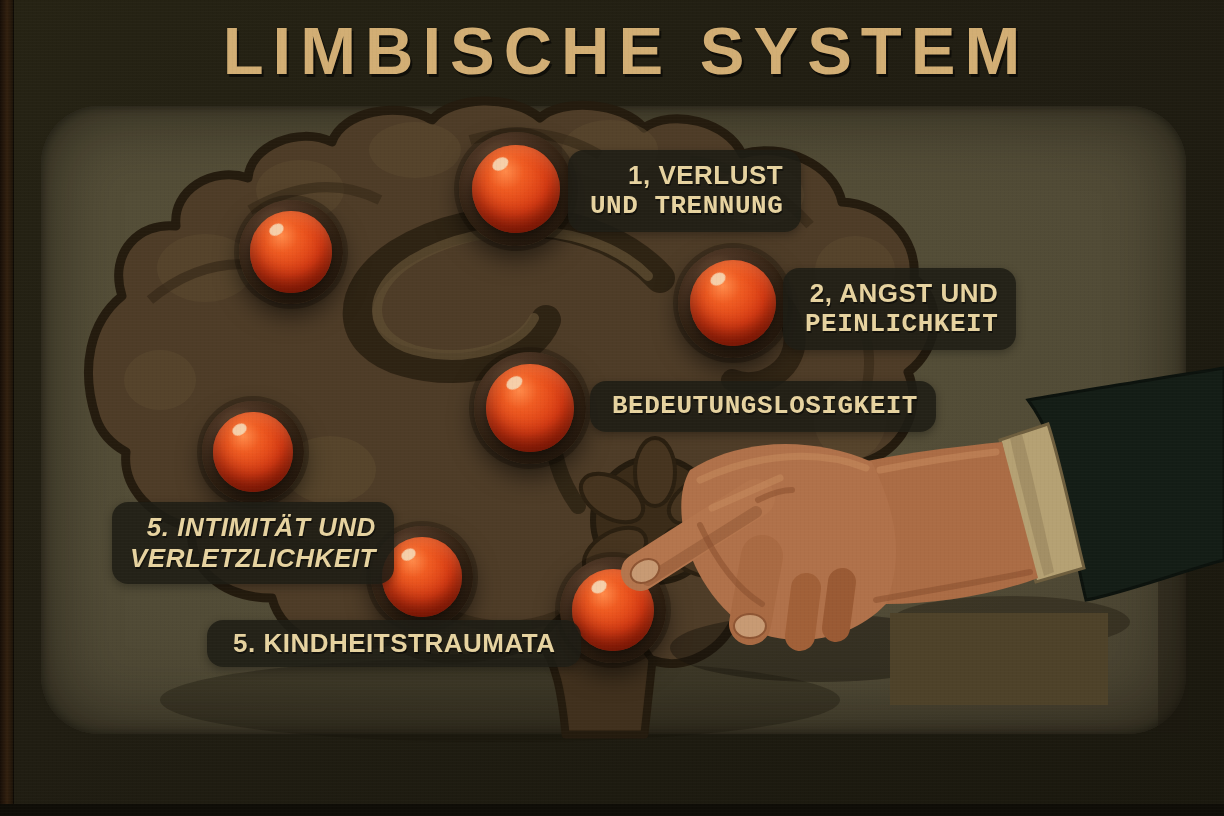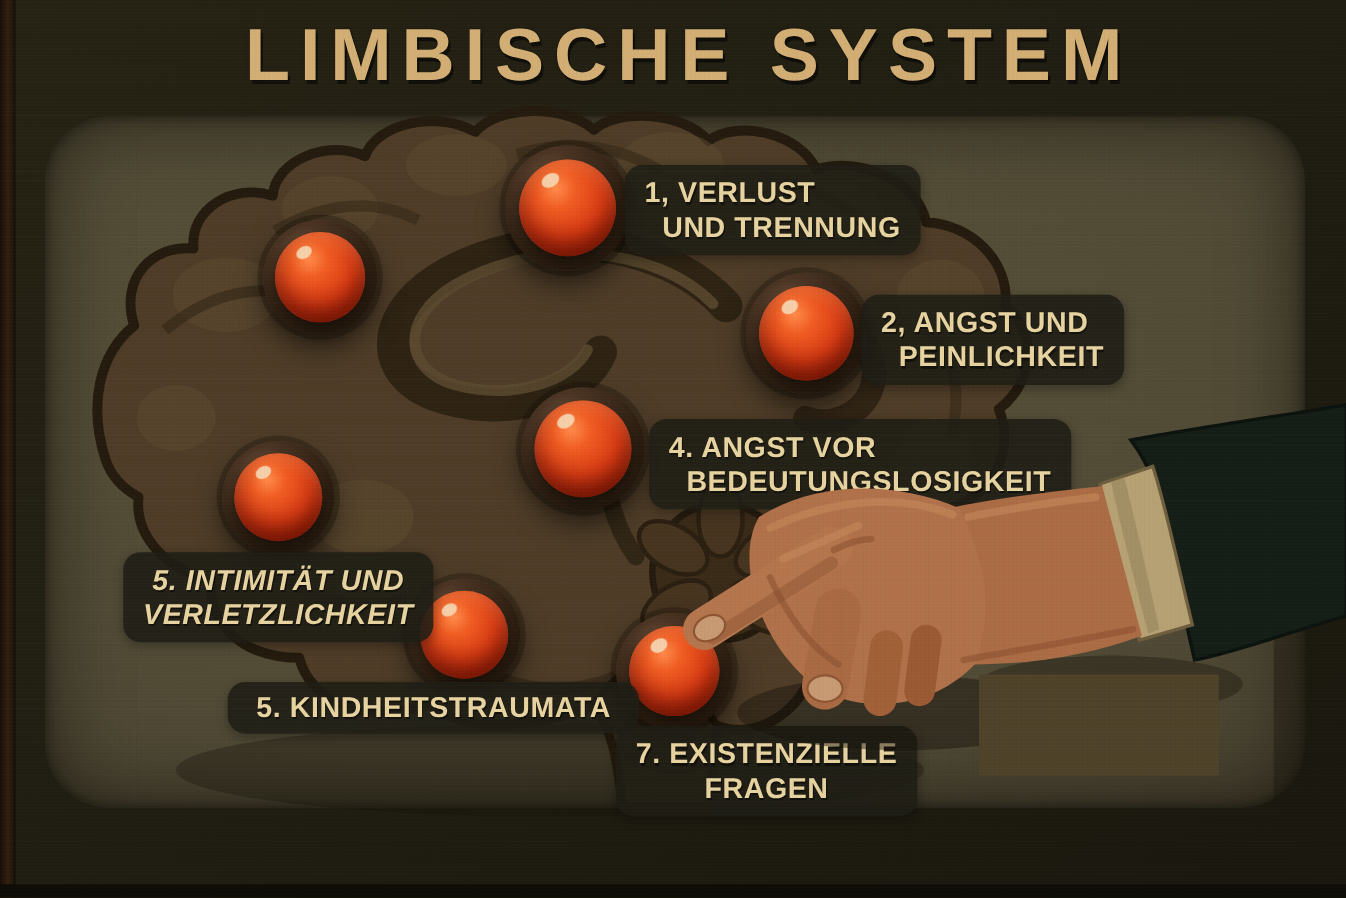--- a/index.html
+++ b/index.html
@@ -33,23 +33,23 @@
     box-shadow:0 12px 24px rgba(0,0,0,.55), 0 0 0 5px rgba(18,12,5,.28);}
   .push-button .dome{position:absolute;inset:11%;border-radius:50%;
     background:radial-gradient(circle at 38% 30%,#ff8a4a 0%,#f05c22 22%,#da3d14 54%,#a52508 82%,#7a1a06 100%);
     box-shadow:inset 0 -12px 20px rgba(80,8,0,.65), inset 0 7px 12px rgba(255,170,110,.3), 0 5px 12px rgba(0,0,0,.5);}
   .push-button .dome::after{content:"";position:absolute;left:23%;top:15%;width:19%;height:14%;
     border-radius:50%;background:#f6d9b6;opacity:.9;transform:rotate(-30deg);filter:blur(.7px);}
 
   .pill{position:absolute;z-index:8;background:rgba(30,29,20,.88);border-radius:16px;
     padding:10px 18px;color:#e7d3a0;font-weight:800;font-size:26px;letter-spacing:.5px;line-height:31px;
     text-shadow:1px 2px 0 rgba(0,0,0,.45);box-shadow:0 3px 10px rgba(0,0,0,.3);}
-  .pill .ln{white-space:nowrap;}
+  .pill .ln{white-space:nowrap;text-align:right;}
   .pill.center{text-align:center;}
-  .pill .indent{margin-left:16px;}
+  .pill .indent{margin-left:4px;font-family:Liberation Mono, monospace;}
 
   .redact{position:absolute;left:890px;top:613px;width:218px;height:92px;background:#4e4229;z-index:14;}
 </style>
 </head>
 <body>
 
 <div class="poster">
 
   <div class="spine"></div>
 
@@ -135,33 +135,28 @@
 
   <div class="pill" style="left:568px;top:150px;">
     <div class="ln">1, VERLUST</div>
     <div class="ln indent">UND TRENNUNG</div>
   </div>
   <div class="pill" style="left:783px;top:268px;">
     <div class="ln">2, ANGST UND</div>
     <div class="ln indent">PEINLICHKEIT</div>
   </div>
   <div class="pill" style="left:590px;top:381px;">
-    <div class="ln">4. ANGST VOR</div>
     <div class="ln indent">BEDEUTUNGSLOSIGKEIT</div>
   </div>
   <div class="pill center" style="left:112px;top:502px;font-style:italic;">
     <div class="ln">5. INTIMITÄT UND</div>
     <div class="ln">VERLETZLICHKEIT</div>
   </div>
   <div class="pill center" style="left:207px;top:620px;padding:8px 26px;">
     <div class="ln">5. KINDHEITSTRAUMATA</div>
-  </div>
-  <div class="pill center" style="left:560px;top:660px;">
-    <div class="ln">7. EXISTENZIELLE</div>
-    <div class="ln">FRAGEN</div>
   </div>
 
   <svg class="layer hand-layer" width="1224" height="816" viewBox="0 0 1224 816" aria-hidden="true">
     <ellipse cx="820" cy="648" rx="150" ry="34" fill="#17120a" opacity="0.45"></ellipse>
     <ellipse cx="1010" cy="622" rx="120" ry="26" fill="#17120a" opacity="0.35"></ellipse>
     <rect x="1158" y="555" width="30" height="178" fill="#1c1810" opacity="0.45"></rect>
 
     <path d="M 1028,400 C 1070,392 1150,380 1224,368 L 1224,560 C 1180,572 1120,594 1086,600
          C 1076,560 1062,478 1050,440 C 1042,420 1034,408 1028,400 Z" fill="#141d16" stroke="#0c120d" stroke-width="3"></path>
 

